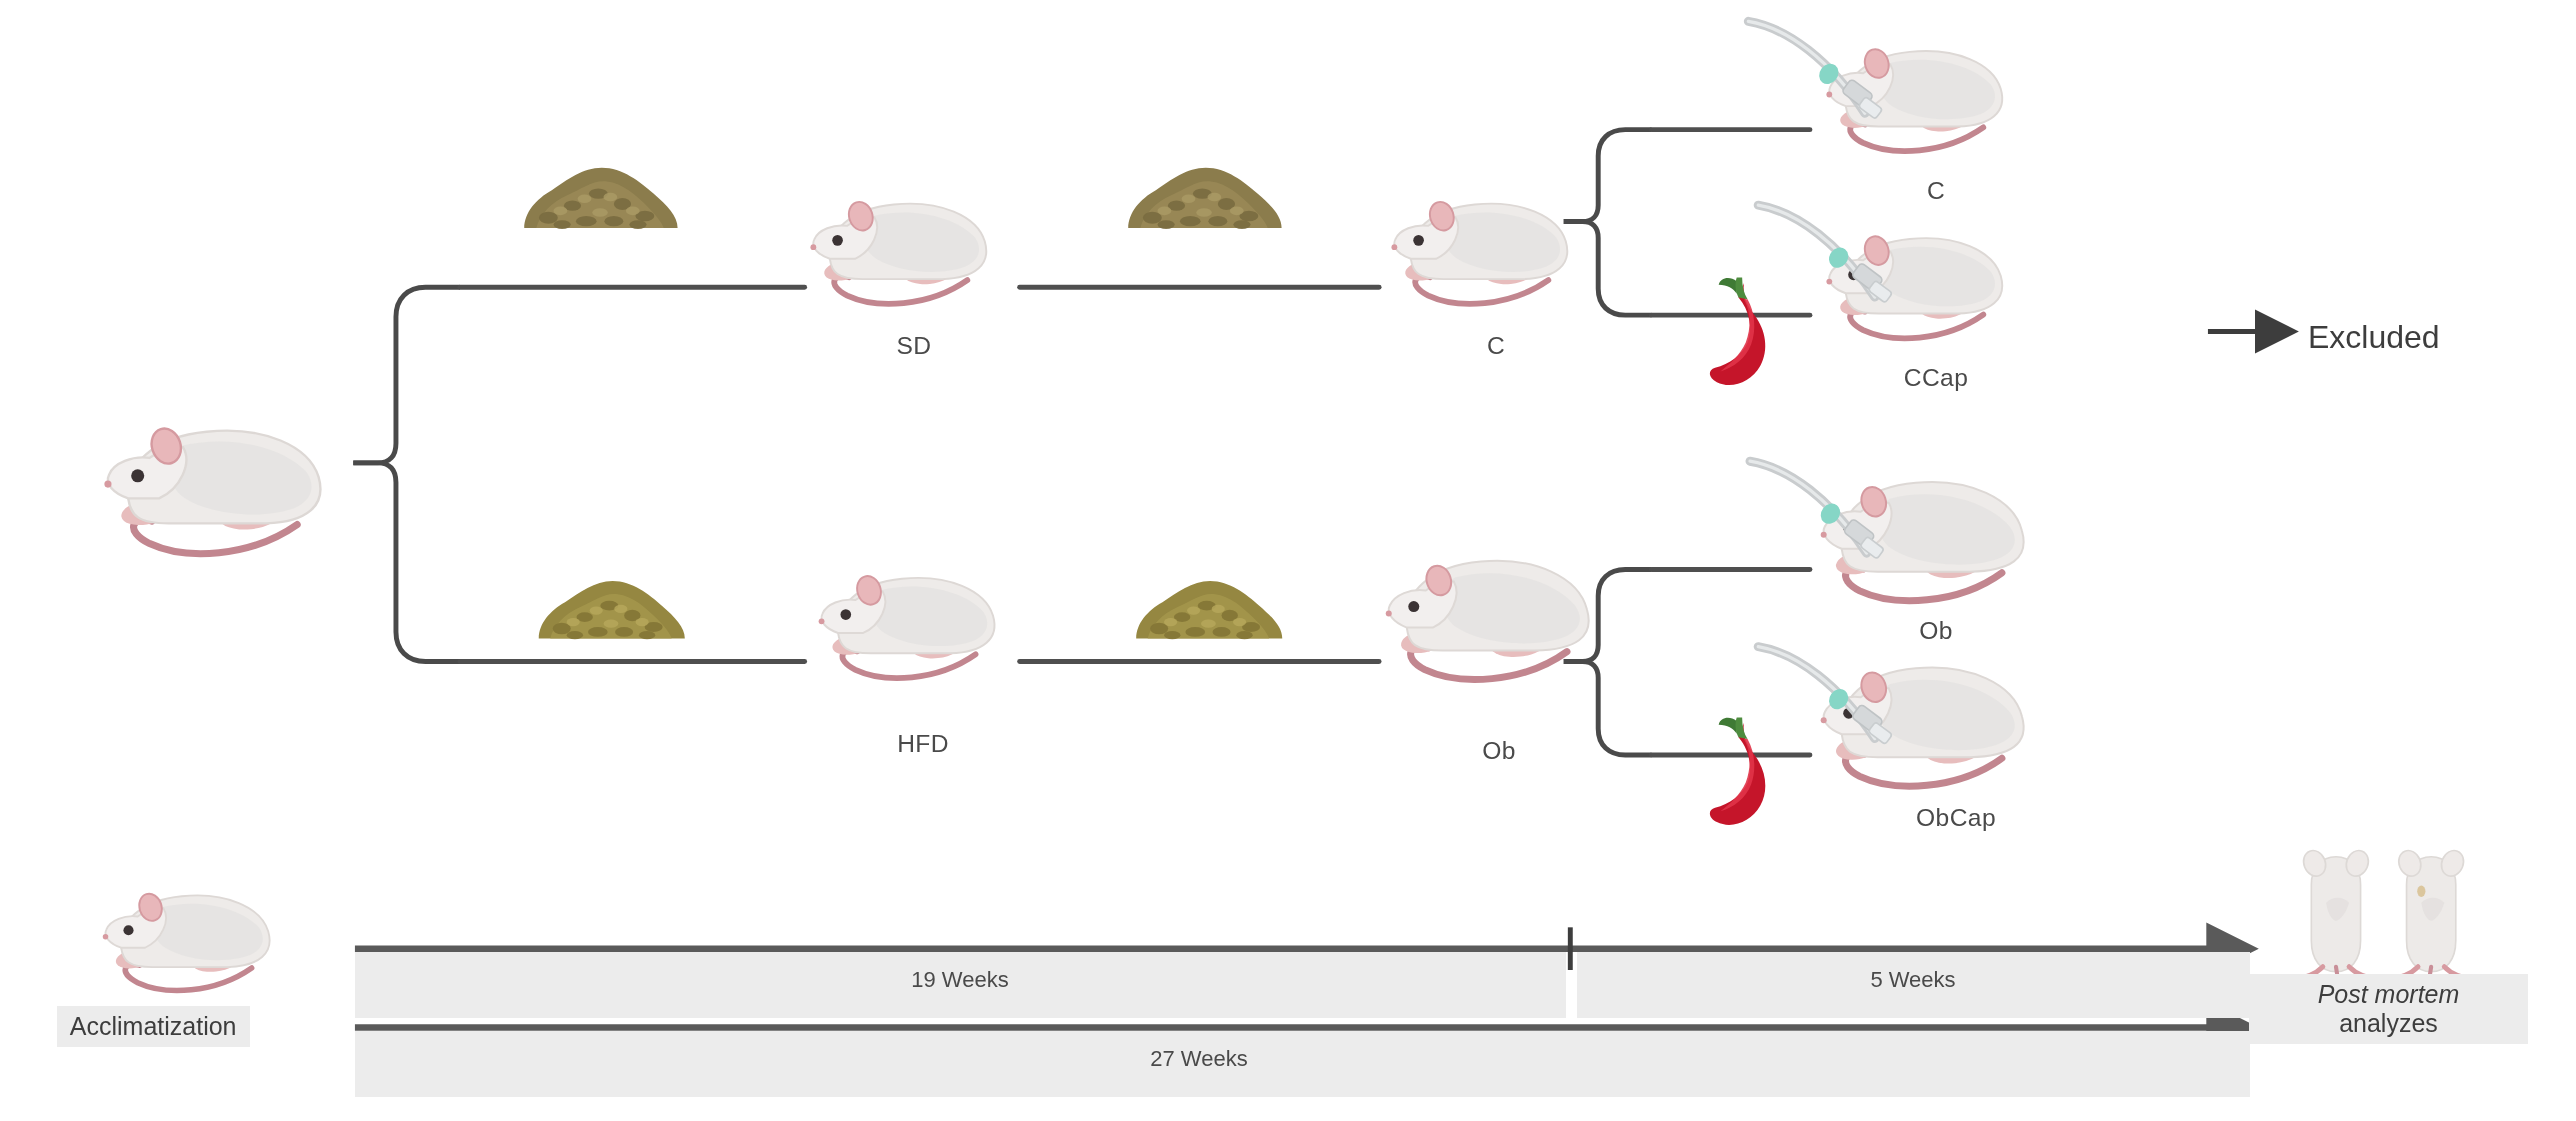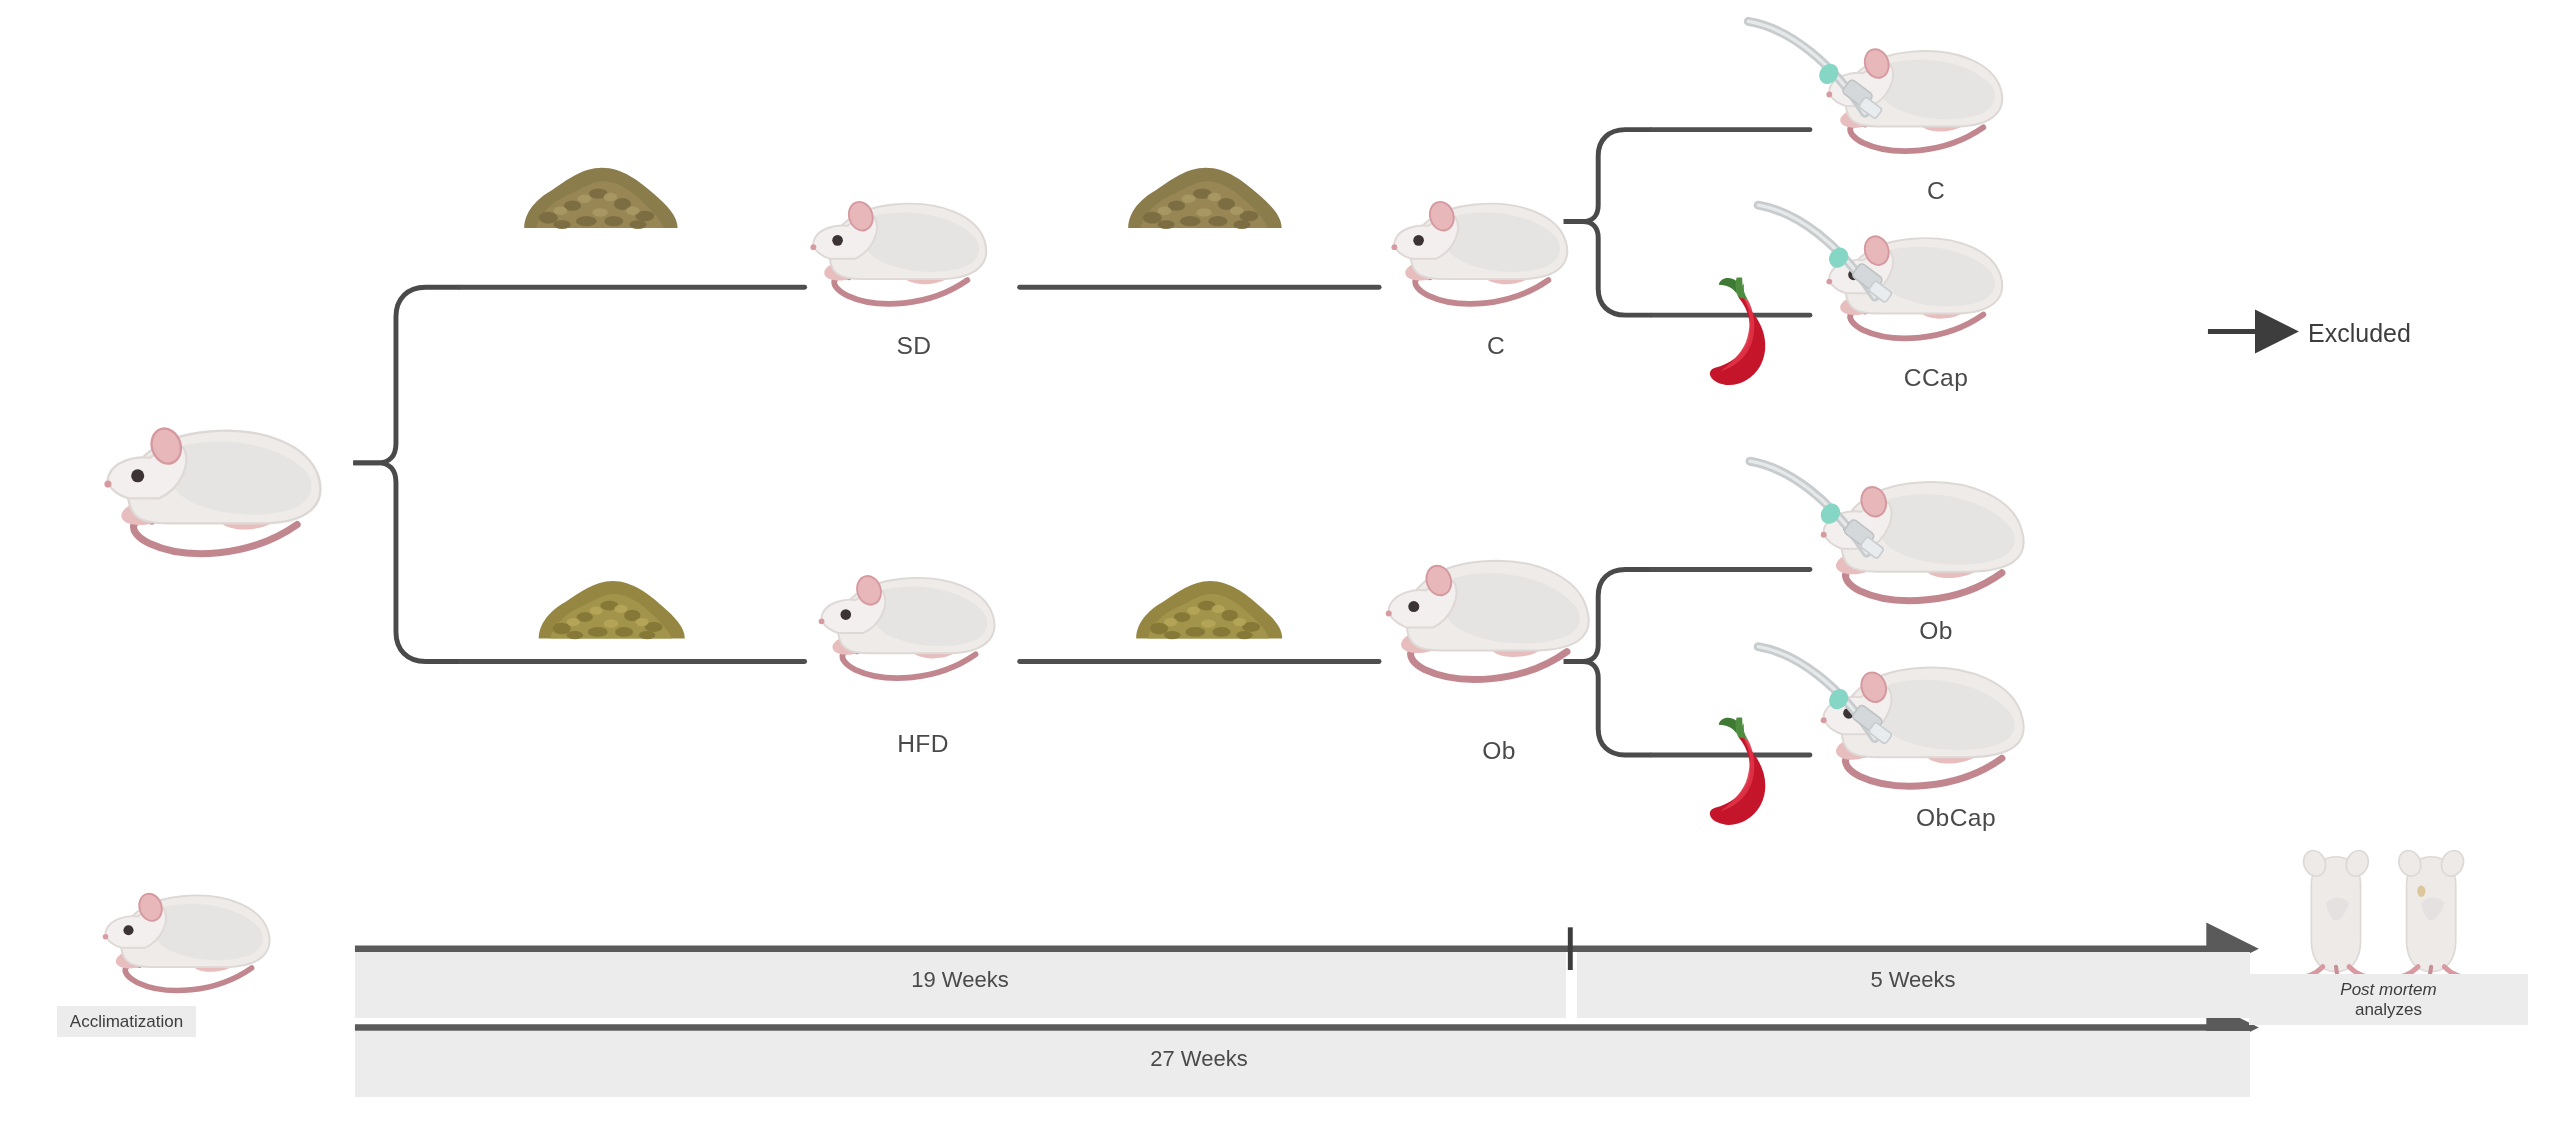--- a/index.html
+++ b/index.html
@@ -19,28 +19,28 @@
   svg.layer{position:absolute;left:0;top:0;width:2576px;height:1121px;overflow:visible;pointer-events:none;}
 
   
   .tl-band{position:absolute;background:#ececec;}
   .tl-text{
     position:absolute;font-size:22px;color:#4a4a4a;white-space:nowrap;
     transform:translateX(-50%);
   }
   .chip{
     position:absolute;background:#ececec;padding:5.7px 13px;
-    font-size:17px;color:#3d3d3d;white-space:nowrap;line-height:1.18;
+    font-size:25px;color:#3d3d3d;white-space:nowrap;line-height:1.18;
     text-align:center;
   }
   .chip i{font-style:italic;display:block;}
   .chip b{font-weight:normal;display:block;}
 
   .excluded{
-    position:absolute;font-size:25px;color:#3d3d3d;white-space:nowrap;
+    position:absolute;font-size:32px;color:#3d3d3d;white-space:nowrap;
   }
 </style>
 </head>
 <body>
 
 <div class="stage">
 
   <svg class="layer" viewBox="0 0 3138 1366">
     <defs>
 

